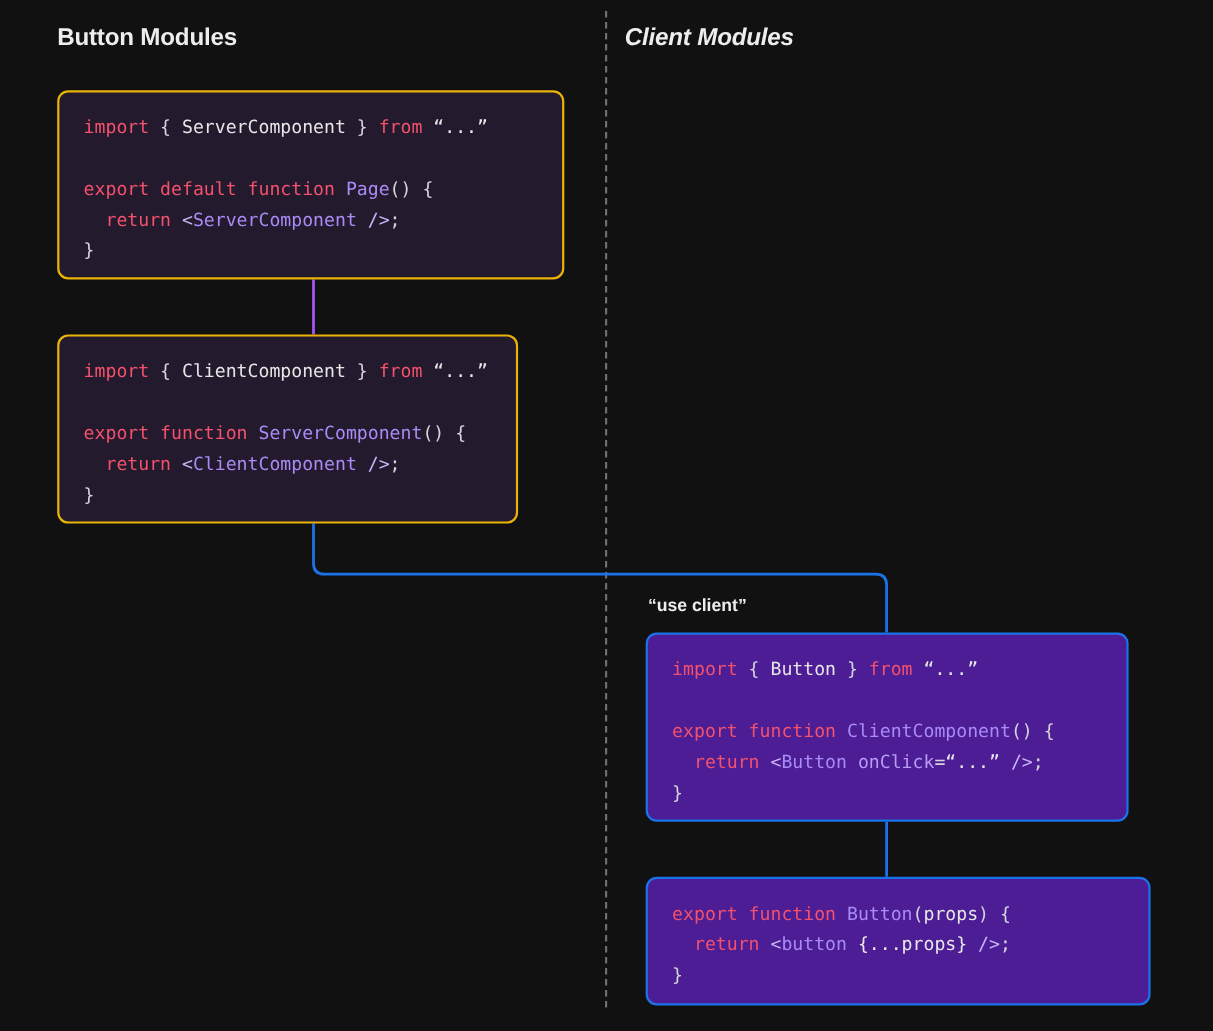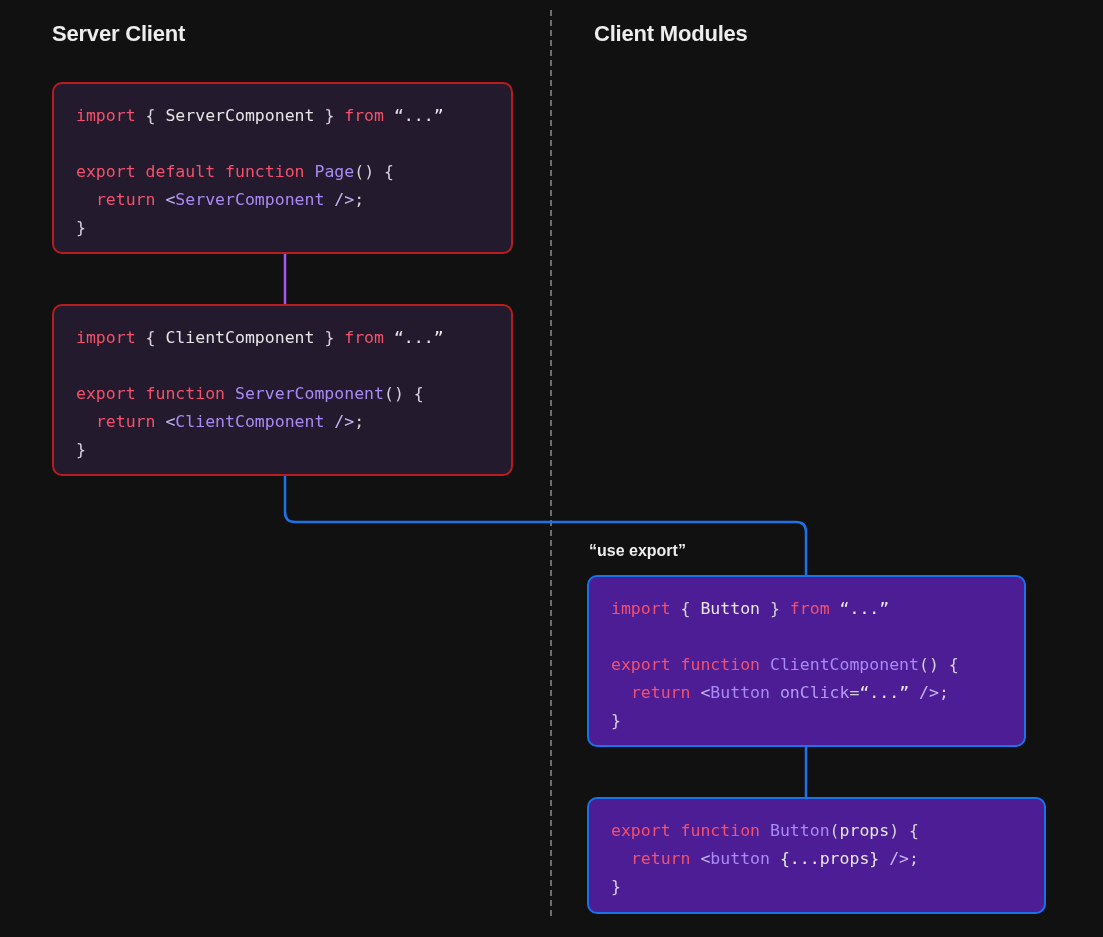--- a/index.html
+++ b/index.html
@@ -22,21 +22,21 @@
   .col-heading {
     position: absolute;
     font-family: "Liberation Sans", sans-serif;
     font-size: 22px;
     font-weight: bold;
     letter-spacing: -0.2px;
     color: #ededed;
     white-space: nowrap;
   }
   #heading-server { left: 52px; top: 21px; }
-  #heading-client { left: 594px; top: 21px; }
+  #heading-client { left: 568px; top: 21px; font-style: italic; }
 
   
   #divider {
     position: absolute;
     left: 550px;
     top: 10px;
     width: 0;
     height: 906px;
     border-left: 2px dashed #6e6e6e;
   }
@@ -58,29 +58,29 @@
     box-sizing: border-box;
     padding: 18px 20px 18px 22px;
     font-family: "DejaVu Sans Mono", monospace;
     font-size: 16.5px;
     line-height: 28px;
     white-space: pre;
     overflow: hidden;
   }
   .code-box.server {
     background: #241a2e;
-    border: 2px solid #b91c1c;
+    border: 2px solid #eab308;
   }
   .code-box.client {
     background: #4c1d95;
     border: 2px solid #1a73e8;
   }
 
   #box-page        { left: 52px;  top: 82px;  width: 461px; height: 172px; }
-  #box-servercomp  { left: 52px;  top: 304px; width: 461px; height: 172px; }
+  #box-servercomp  { left: 52px;  top: 304px; width: 419px; height: 172px; }
   #box-clientcomp  { left: 587px; top: 575px; width: 439px; height: 172px; }
   #box-button      { left: 587px; top: 797px; width: 459px; height: 117px; }
 
   
   .kw   { color: #f4516c; }
   .id   { color: #e6e6e6; }
   .punc { color: #d4d4dc; }
   .str  { color: #e8e8ea; }
   .comp { color: #a98bf5; }
   .attr { color: #b79cf7; }
@@ -110,27 +110,27 @@
 
   <svg id="connectors" viewBox="0 0 1103 937" xmlns="http://www.w3.org/2000/svg">
 
     <path d="M 285 254 L 285 304" fill="none" stroke="#a855f7" stroke-width="2.5"></path>
 
     <path d="M 285 476 L 285 512 Q 285 522 295 522 L 796 522 Q 806 522 806 532 L 806 575" fill="none" stroke="#1a73e8" stroke-width="2.5"></path>
 
     <path d="M 806 747 L 806 797" fill="none" stroke="#1a73e8" stroke-width="2.5"></path>
   </svg>
 
-  <div id="heading-server" class="col-heading">Server Client</div>
+  <div id="heading-server" class="col-heading">Button Modules</div>
 
   <div id="heading-client" class="col-heading">Client Modules</div>
 
   <div id="box-page" class="code-box server"><div><span class="kw">import</span><span class="punc"> </span><span class="punc">{</span><span class="punc"> </span><span class="id">ServerComponent</span><span class="punc"> </span><span class="punc">}</span><span class="punc"> </span><span class="kw">from</span><span class="punc"> </span><span class="str">“...”</span></div><div>&nbsp;</div><div><span class="kw">export</span><span class="punc"> </span><span class="kw">default</span><span class="punc"> </span><span class="kw">function</span><span class="punc"> </span><span class="comp">Page</span><span class="punc">()</span><span class="punc"> </span><span class="punc">{</span></div><div><span class="punc">  </span><span class="kw">return</span><span class="punc"> </span><span class="tagp">&lt;</span><span class="comp">ServerComponent</span><span class="punc"> </span><span class="tagp">/&gt;</span><span class="punc">;</span></div><div><span class="punc">}</span></div></div>
 
   <div id="box-servercomp" class="code-box server"><div><span class="kw">import</span><span class="punc"> </span><span class="punc">{</span><span class="punc"> </span><span class="id">ClientComponent</span><span class="punc"> </span><span class="punc">}</span><span class="punc"> </span><span class="kw">from</span><span class="punc"> </span><span class="str">“...”</span></div><div>&nbsp;</div><div><span class="kw">export</span><span class="punc"> </span><span class="kw">function</span><span class="punc"> </span><span class="comp">ServerComponent</span><span class="punc">()</span><span class="punc"> </span><span class="punc">{</span></div><div><span class="punc">  </span><span class="kw">return</span><span class="punc"> </span><span class="tagp">&lt;</span><span class="comp">ClientComponent</span><span class="punc"> </span><span class="tagp">/&gt;</span><span class="punc">;</span></div><div><span class="punc">}</span></div></div>
 
-  <div id="use-client-label">“use export”</div>
+  <div id="use-client-label">“use client”</div>
 
   <div id="box-clientcomp" class="code-box client"><div><span class="kw">import</span><span class="punc"> </span><span class="punc">{</span><span class="punc"> </span><span class="id">Button</span><span class="punc"> </span><span class="punc">}</span><span class="punc"> </span><span class="kw">from</span><span class="punc"> </span><span class="str">“...”</span></div><div>&nbsp;</div><div><span class="kw">export</span><span class="punc"> </span><span class="kw">function</span><span class="punc"> </span><span class="comp">ClientComponent</span><span class="punc">()</span><span class="punc"> </span><span class="punc">{</span></div><div><span class="punc">  </span><span class="kw">return</span><span class="punc"> </span><span class="tagp">&lt;</span><span class="comp">Button</span><span class="punc"> </span><span class="attr">onClick</span><span class="punc">=</span><span class="str">“...”</span><span class="punc"> </span><span class="tagp">/&gt;</span><span class="punc">;</span></div><div><span class="punc">}</span></div></div>
 
   <div id="box-button" class="code-box client"><div><span class="kw">export</span><span class="punc"> </span><span class="kw">function</span><span class="punc"> </span><span class="comp">Button</span><span class="punc">(</span><span class="id">props</span><span class="punc">)</span><span class="punc"> </span><span class="punc">{</span></div><div><span class="punc">  </span><span class="kw">return</span><span class="punc"> </span><span class="tagp">&lt;</span><span class="comp">button</span><span class="punc"> </span><span class="str">{...props}</span><span class="punc"> </span><span class="tagp">/&gt;</span><span class="punc">;</span></div><div><span class="punc">}</span></div></div>
 
 </div>
 
 </body></html>

